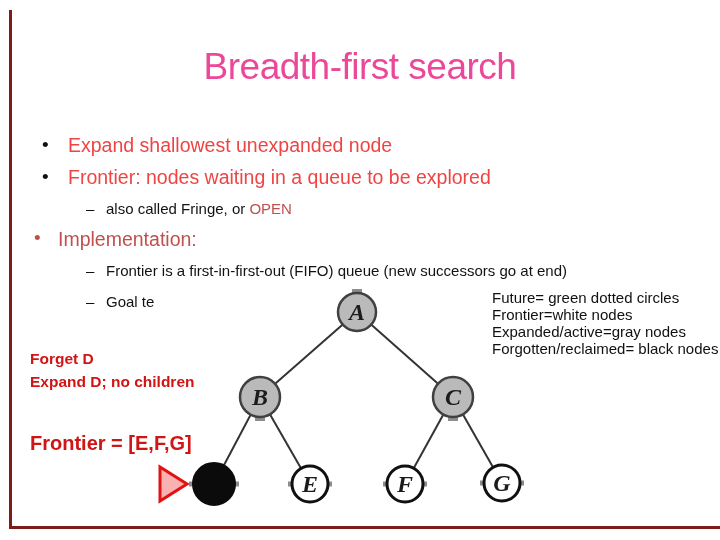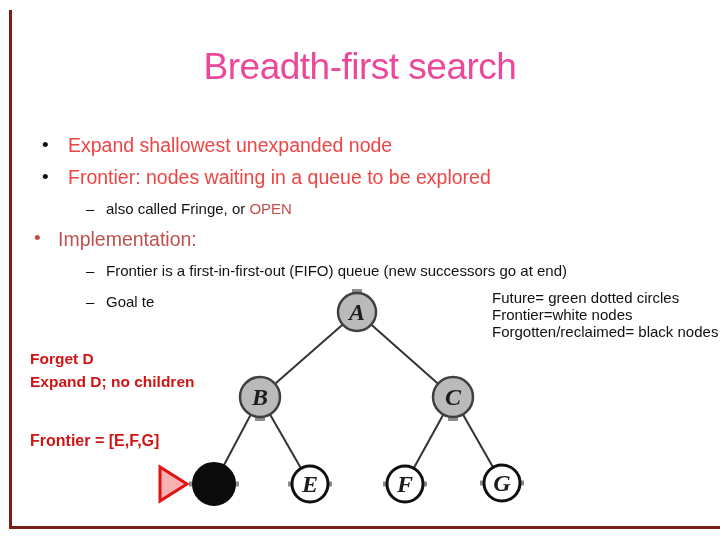--- a/index.html
+++ b/index.html
@@ -31,21 +31,21 @@
 
   .legend {
     left:492px; top:289px; width:225px;
     font-size:15px; line-height:17px; color:#101010; white-space:nowrap;
   }
 
   .ann {
     color:var(--annotation-red,#D11414); font-weight:bold; white-space:nowrap;
   }
   .ann-expand { left:30px; top:348px; font-size:15.5px; line-height:22.5px; }
-  .ann-frontier { left:30px; top:432px; font-size:16px; }
+  .ann-frontier { left:30px; top:432px; font-size:20px; }
 
   #tree-svg { left:0; top:0; }
 </style>
 </head>
 <body>
 
 <div class="abs frame-left"></div>
 <div class="abs frame-bottom"></div>
 
 <div class="abs title">Breadth-first search</div>
@@ -66,20 +66,21 @@
 <div class="abs s-text" style="left:106px; top:262px;"><span class="it">Frontier</span><span> is a first-in-first-out (FIFO) queue (new successors go at end)</span></div>
 
 <span class="abs marker" style="left:86px; top:293px; font-size:15px;">–</span>
 <div class="abs s-text" style="left:106px; top:293px;">Goal te</div>
 
 <div class="abs fig-patch"></div>
 
 <div class="abs legend" id="legend">
     <div>Future= green dotted circles</div>
     <div>Frontier=white nodes</div>
+    <div>Expanded/active=gray nodes</div>
     <div>Forgotten/reclaimed= black nodes</div>
   </div>
 
 <svg class="abs" id="tree-svg" width="720" height="540" viewBox="0 0 720 540">
     <line x1="357" y1="312" x2="260" y2="397" stroke="#333333" stroke-width="2"></line>
     <line x1="357" y1="312" x2="453" y2="397" stroke="#333333" stroke-width="2"></line>
     <line x1="260" y1="397" x2="214" y2="484" stroke="#333333" stroke-width="2"></line>
     <line x1="260" y1="397" x2="310" y2="484" stroke="#333333" stroke-width="2"></line>
     <line x1="453" y1="397" x2="405" y2="484" stroke="#333333" stroke-width="2"></line>
     <line x1="453" y1="397" x2="502" y2="483" stroke="#333333" stroke-width="2"></line>

